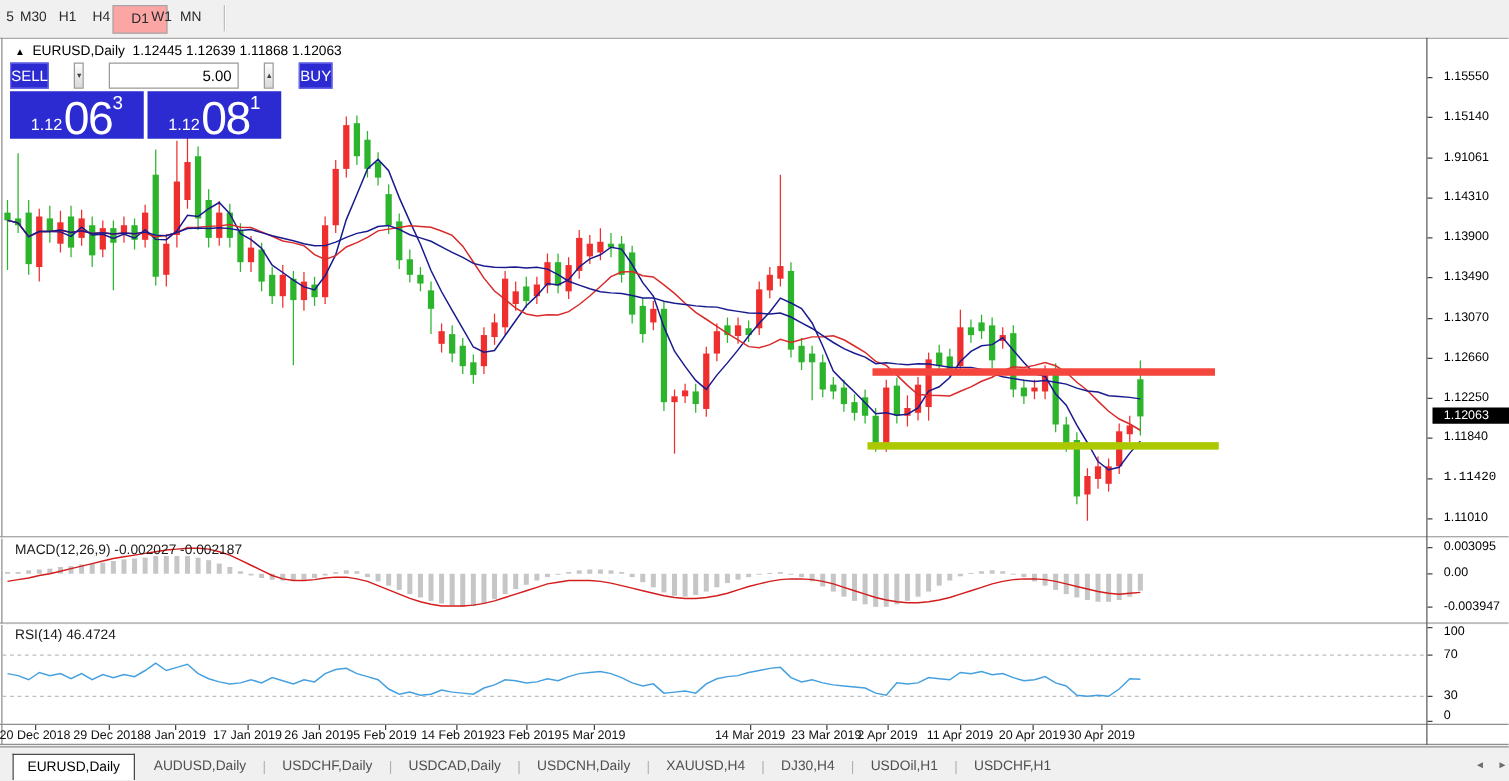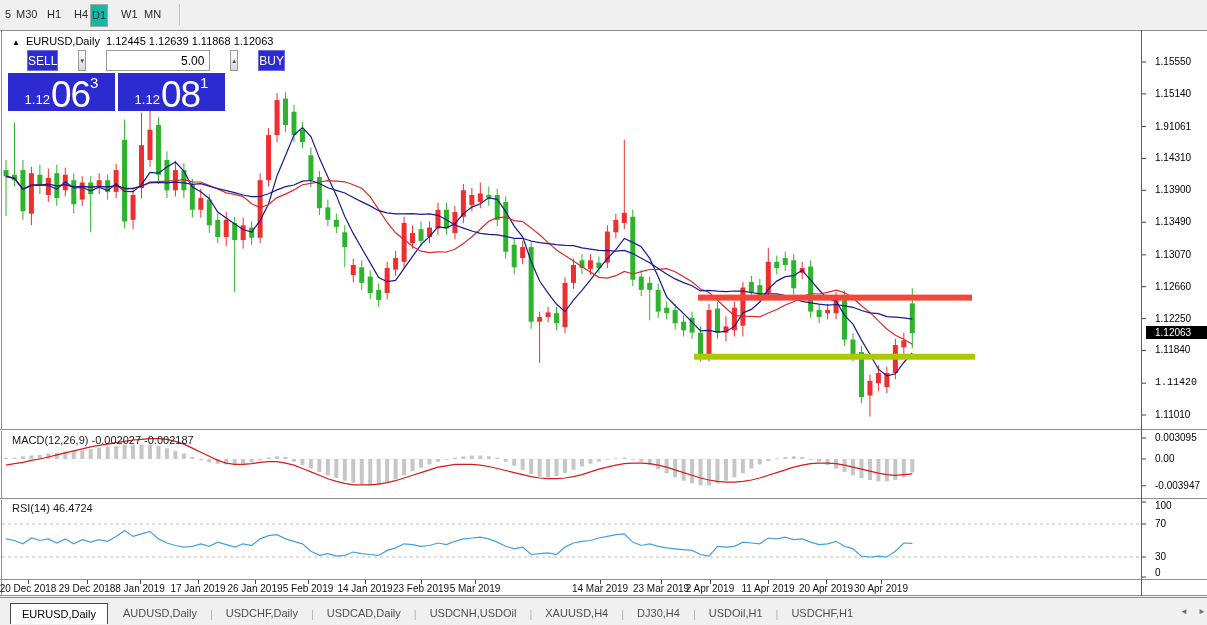--- a/index.html
+++ b/index.html
@@ -1,26 +1,26 @@
 <!DOCTYPE html>
 <html><head>
 <meta charset="utf-8">
 <style>
   html,body{margin:0;padding:0;width:1207px;height:625px;overflow:hidden;
     background:#f0f0f0;font-family:"Liberation Sans",sans-serif;}
   #toolbar{position:absolute;left:0;top:0;width:1207px;height:29px;background:#f0f0f0;}
   .tfbtn{position:absolute;top:6px;font-size:11px;color:#2a2a2a;line-height:17px;padding:0 3px;cursor:default;}
-  .tfbtn.active{border:1px solid #a6a6a6;background:#14b8a6;top:4px;padding:2px 1px;}
+  .tfbtn.active{border:1px solid #a6a6a6;background:#fca5a5;top:4px;padding:2px 14px;}
   .tbsep{position:absolute;top:4px;width:1px;height:21px;background:#bdbdbd;border-right:1px solid #fff;}
   #chartwin{position:absolute;left:0;top:30px;width:1207px;height:566px;background:#ffffff;}
   #chartsvg{position:absolute;left:0;top:0;}
   #title{position:absolute;left:12px;top:5px;font-size:11px;color:#000;white-space:nowrap;}
   #title .tri{font-size:8px;margin-right:6px;}
   #panel{position:absolute;left:8px;top:20px;width:219px;height:63px;}
-  .prow{position:absolute;left:0;top:0;width:219px;height:21px;display:flex;gap:20px;margin-left:19px;}
+  .prow{position:absolute;left:0;top:0;width:219px;height:21px;display:flex;gap:20px;}
   .pbtn{background:#2b2bd1;border:1px solid #6a6ae6;color:#fff;font-size:12px;display:flex;align-items:center;justify-content:center;box-sizing:border-box;}
   .spinbtn{width:16px;background:linear-gradient(#fdfdfd,#d9d9d9);border:1px solid #9a9a9a;box-sizing:border-box;font-size:6px;color:#444;display:flex;align-items:center;justify-content:center;}
   #volinput{width:104px;border:1px solid #9a9a9a;box-sizing:border-box;text-align:right;padding-right:5px;font-size:12px;font-family:"Liberation Sans",sans-serif;outline:none;}
   .pricebox{position:absolute;top:23px;width:107px;height:38px;background:#2b2bd1;color:#fff;display:flex;align-items:flex-end;justify-content:center;overflow:hidden;}
   .pricebox .sm{font-size:13px;margin:0 1px 4px 0;}
   .pricebox .big{font-size:37px;line-height:33px;letter-spacing:-1px;}
   .pricebox .sup{font-size:15px;align-self:flex-start;margin-top:1px;}
   .axlabel{position:absolute;font-size:10px;color:#000;white-space:nowrap;}
   .datelabel{position:absolute;top:583px;font-size:10px;color:#111;transform:translateX(-50%);white-space:nowrap;}
   #pricetag{position:absolute;left:1146px;width:61px;height:13px;background:#000;color:#fff;font-size:10px;padding-left:9px;line-height:13px;}
@@ -489,41 +489,41 @@
 
 <div id="tabbar">
   <div id="activetab">EURUSD,Daily</div>
   <div id="inactivetabs">
       <div class="itab">AUDUSD,Daily</div>
       <span class="tsep">|</span>
       <div class="itab">USDCHF,Daily</div>
       <span class="tsep">|</span>
       <div class="itab">USDCAD,Daily</div>
       <span class="tsep">|</span>
-      <div class="itab">USDCNH,USDOil</div>
+      <div class="itab">USDCNH,Daily</div>
       <span class="tsep">|</span>
       <div class="itab">XAUUSD,H4</div>
       <span class="tsep">|</span>
       <div class="itab">DJ30,H4</div>
       <span class="tsep">|</span>
       <div class="itab">USDOil,H1</div>
       <span class="tsep">|</span>
       <div class="itab">USDCHF,H1</div>
     </div>
   <div class="scrollarrow" style="left:1180px">◄</div>
   <div class="scrollarrow" style="left:1198px">►</div>
 </div>
 
 <div class="datelabel" style="left: 28px;">20 Dec 2018</div>
 <div class="datelabel" style="left: 87px;">29 Dec 2018</div>
 <div class="datelabel" style="left: 140px;">8 Jan 2019</div>
 <div class="datelabel" style="left: 198px;">17 Jan 2019</div>
 <div class="datelabel" style="left: 255px;">26 Jan 2019</div>
 <div class="datelabel" style="left: 308px;">5 Feb 2019</div>
-<div class="datelabel" style="left: 365px;">14 Jan 2019</div>
+<div class="datelabel" style="left: 365px;">14 Feb 2019</div>
 <div class="datelabel" style="left: 421px;">23 Feb 2019</div>
 <div class="datelabel" style="left: 475px;">5 Mar 2019</div>
 <div class="datelabel" style="left: 600px;">14 Mar 2019</div>
 <div class="datelabel" style="left: 661px;">23 Mar 2019</div>
 <div class="datelabel" style="left: 710px;">2 Apr 2019</div>
 <div class="datelabel" style="left: 768px;">11 Apr 2019</div>
 <div class="datelabel" style="left: 826px;">20 Apr 2019</div>
 <div class="datelabel" style="left: 881px;">30 Apr 2019</div>
 
 </body></html>

